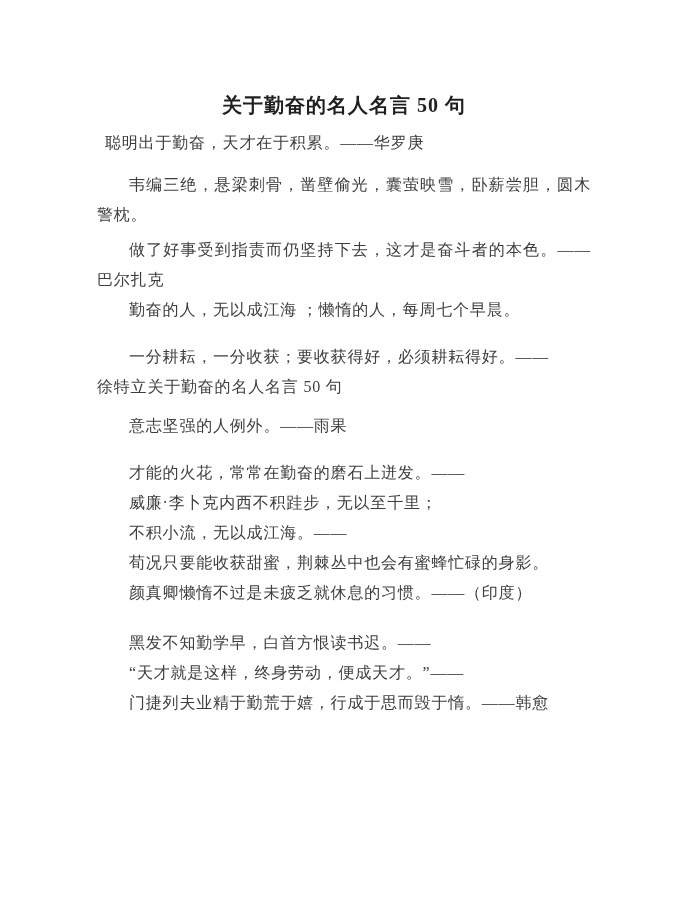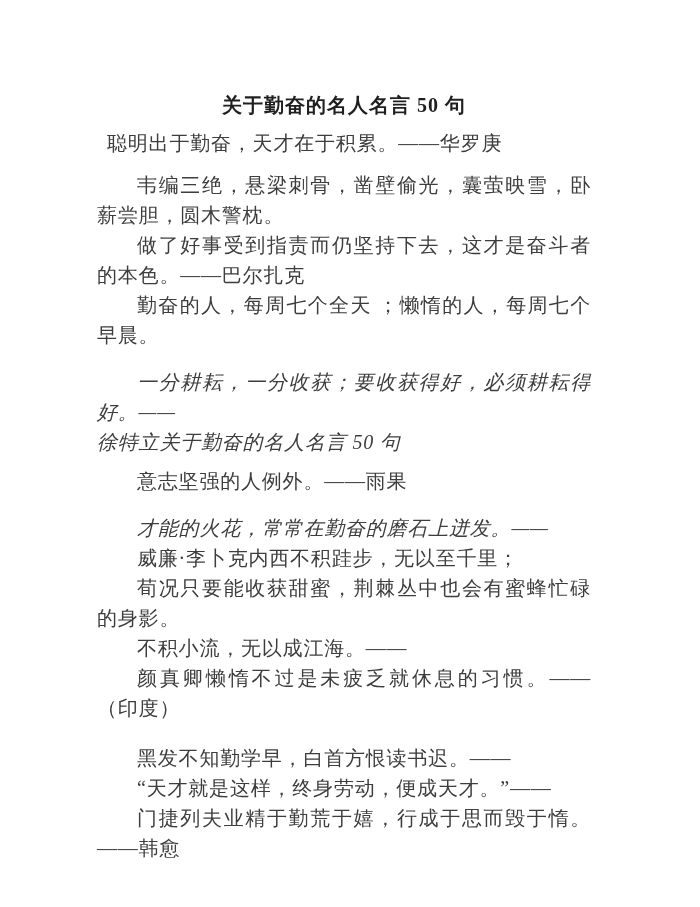--- a/index.html
+++ b/index.html
@@ -25,51 +25,51 @@
       text-align: center;
       font-size: 20px;
       line-height: 30px;
       font-weight: bold;
       color: #1f1f1f;
       letter-spacing: 1px;
       font-family: "Liberation Serif", "DejaVu Serif", serif;
     }
     .para {
       margin: 0;
-      font-size: 20px;
+      font-size: 16px;
       line-height: 30px;
       color: #3d3d3d;
       letter-spacing: 0.8px;
       text-indent: 2em;
       white-space: pre-line;
       text-align: justify;
       text-justify: inter-ideograph;
     }
     .indent-half { text-indent: 0.5em; }
     .gap-xs  { margin-top: 9px; }
-    .gap-s   { }
+    .gap-s   { margin-top: 5px; }
     .gap-m   { margin-top: 8px; }
     .gap-ml  { margin-top: 12px; }
-    .gap-l   { margin-top: 17px; font-style: italic; }
+    .gap-l   { margin-top: 17px; }
     .gap-xl  { margin-top: 20px; }
   </style>
 </head>
 <body>
 
 <div class="page">
   <h1 class="doc-title">关于勤奋的名人名言 50 句</h1>
 
   <p class="para indent-half gap-m">聪明出于勤奋，天才在于积累。——华罗庚</p>
   <p class="para gap-ml">韦编三绝，悬梁刺骨，凿壁偷光，囊萤映雪，卧薪尝胆，圆木警枕。</p>
   <p class="para gap-s">做了好事受到指责而仍坚持下去，这才是奋斗者的本色。——巴尔扎克</p>
-  <p class="para">勤奋的人，每周七个全天 ；懒惰的人，每周七个早晨。</p>
+  <p class="para">勤奋的人，无以成江海 ；懒惰的人，每周七个早晨。</p>
   <p class="para gap-l">一分耕耘，一分收获；要收获得好，必须耕耘得好。——
 徐特立关于勤奋的名人名言 50 句</p>
   <p class="para gap-xs">意志坚强的人例外。——雨果</p>
   <p class="para gap-l">才能的火花，常常在勤奋的磨石上迸发。——</p>
   <p class="para">威廉·李卜克内西不积跬步，无以至千里；</p>
+  <p class="para">不积小流，无以成江海。——</p>
   <p class="para">荀况只要能收获甜蜜，荆棘丛中也会有蜜蜂忙碌的身影。</p>
-  <p class="para">不积小流，无以成江海。——</p>
   <p class="para">颜真卿懒惰不过是未疲乏就休息的习惯。——（印度）</p>
   <p class="para gap-xl">黑发不知勤学早，白首方恨读书迟。——</p>
   <p class="para">“天才就是这样，终身劳动，便成天才。”——</p>
   <p class="para">门捷列夫业精于勤荒于嬉，行成于思而毁于惰。——韩愈</p>
 </div>
 
 </body></html>

